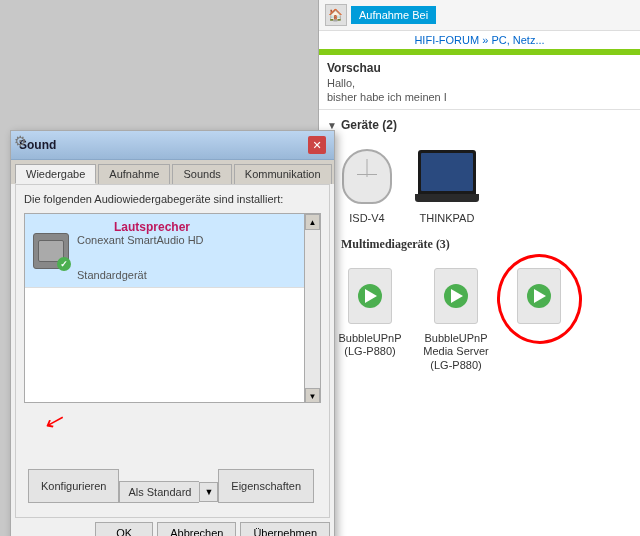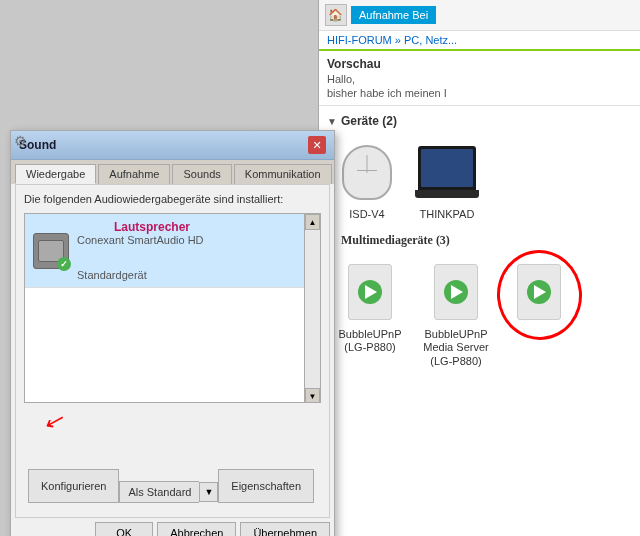--- a/index.html
+++ b/index.html
@@ -31,22 +31,23 @@
       padding: 3px 8px;
       font-size: 11px;
       cursor: pointer;
       white-space: nowrap;
     }
 
     .breadcrumb-bar {
       padding: 3px 8px;
       font-size: 11px;
       color: #0066cc;
-      border-bottom: 2px solid #84cc16;
+      border-bottom: 6px solid #84cc16;
       background: #fff;
+      text-align: center;
     }
 
     .preview-section {
       padding: 6px 8px;
       border-bottom: 1px solid #e0e0e0;
     }
 
     .preview-title {
       font-weight: bold;
       font-size: 12px;

